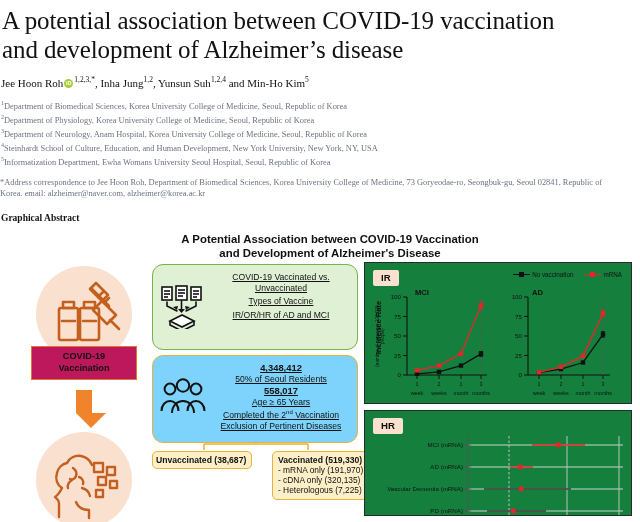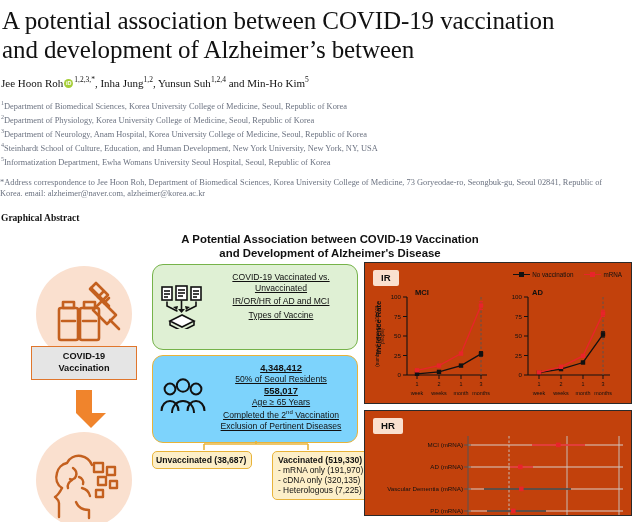--- a/index.html
+++ b/index.html
@@ -60,21 +60,21 @@
   
   .ga-body{position:absolute;left:0;top:262px;width:640px;height:260px;}
 
   
   .col-left{position:absolute;left:18px;top:4px;width:132px;}
   .circ{
     width:96px;height:96px;border-radius:50%;background:#fae0cf;
     margin:0 auto;position:relative;
   }
   .label-box{
-    width:104px;margin:-16px auto 0 auto;background:#e5e5e5;
+    width:104px;margin:-16px auto 0 auto;background:#be185d;
     border:1.3px solid #e0762c;
     font-family:"Liberation Sans",sans-serif;font-size:9.2px;font-weight:700;
     text-align:center;color:#111;padding:4px 0 5px 0;line-height:11.5px;
     position:relative;z-index:3;
   }
   .arrow-down{
     width:16px;margin:10px auto 0 auto;position:relative;height:38px;
   }
   .arrow-shaft{width:16px;height:23px;background:#f0842c;margin:0 auto;}
   .arrow-head{
@@ -115,21 +115,21 @@
     font-family:"Liberation Sans",sans-serif;color:#111;
   }
   .tagbox .t-title{font-size:8.6px;font-weight:700;}
   .tagbox .t-item{font-size:8.4px;line-height:10.2px;}
   #unvacc{left:0px;top:5px;width:100px;padding:3px 3px;text-align:left;}
   #vacc{left:104px;top:5px;width:118px;padding:3px 5px;margin-left:16px;}
 
   
   .col-right{position:absolute;left:364px;top:0px;width:268px;}
   .panel{
-    border:1.6px solid #2a2a2a;background:#c2410c;box-sizing:border-box;
+    border:1.6px solid #2a2a2a;background:#15803d;box-sizing:border-box;
     position:relative;
     padding-left:15px;
   }
   #panel-ir{height:142px;}
   #panel-hr{height:106px;margin-top:6px;}
   .panel-badge{
     position:absolute;left:8px;top:7px;background:#fae0cf;
     font-family:"Liberation Sans",sans-serif;font-size:9.6px;font-weight:700;
     color:#111;padding:2px 8px 3px 8px;border-radius:2px;z-index:5;
   }
@@ -175,21 +175,21 @@
   .tk-s{font-family:"Liberation Sans",sans-serif;font-size:5.4px;fill:#111;}
   .hrlab{font-family:"Liberation Sans",sans-serif;font-size:6.2px;fill:#111;}
 </style>
 </head>
 <body>
 
 <div class="page">
 
   <div class="title">
     <div>A potential association between COVID-19 vaccination</div>
-    <div>and development of Alzheimer’s between</div>
+    <div>and development of Alzheimer’s disease</div>
   </div>
 
   <div class="authors">
     <span>Jee Hoon Roh</span><span class="orcid"></span><sup>1,2,3,*</sup><span>, Inha Jung</span><sup>1,2</sup><span>, Yunsun Suh</span><sup>1,2,4</sup><span> and Min-Ho Kim</span><sup>5</sup>
   </div>
 
   <div class="affils">
     <div class="affil"><sup>1</sup><span>Department of Biomedical Sciences, Korea University College of Medicine, Seoul, Republic of Korea</span></div>
     <div class="affil"><sup>2</sup><span>Department of Physiology, Korea University College of Medicine, Seoul, Republic of Korea</span></div>
     <div class="affil"><sup>3</sup><span>Department of Neurology, Anam Hospital, Korea University College of Medicine, Seoul, Republic of Korea</span></div>
@@ -279,22 +279,22 @@
               <path d="M22 30l-12 6 12 6 12-6z" fill="#fff"></path>
               <path d="M10 36v4l12 6 12-6v-4" fill="none"></path>
             </g>
             <path d="M18 24l3.5 4 3.5-4z" fill="#111"></path>
             <path d="M13 22l4 3 1-4z" fill="#111"></path>
             <path d="M30 22l-4 3-1-4z" fill="#111"></path>
           </svg>
         </div>
         <p>COVID-19 Vaccinated vs.</p>
         <p>Unvaccinated</p>
+        <p style="margin-top:3px;">Types of Vaccine</p>
         <p style="margin-top:3px;">IR/OR/HR of AD and MCI</p>
-        <p style="margin-top:3px;">Types of Vaccine</p>
       </div>
 
       <div class="rbox yellow">
         <div class="icon-slot">
           <svg width="46" height="40" viewBox="0 0 46 40">
             <g fill="none" stroke="#111" stroke-width="2">
               <circle cx="10" cy="12" r="5.4"></circle>
               <circle cx="23" cy="8.5" r="6.2"></circle>
               <circle cx="36" cy="12" r="5.4"></circle>
               <path d="M1.5 34c0-6 4-10 8.5-10s8.5 4 8.5 10"></path>

